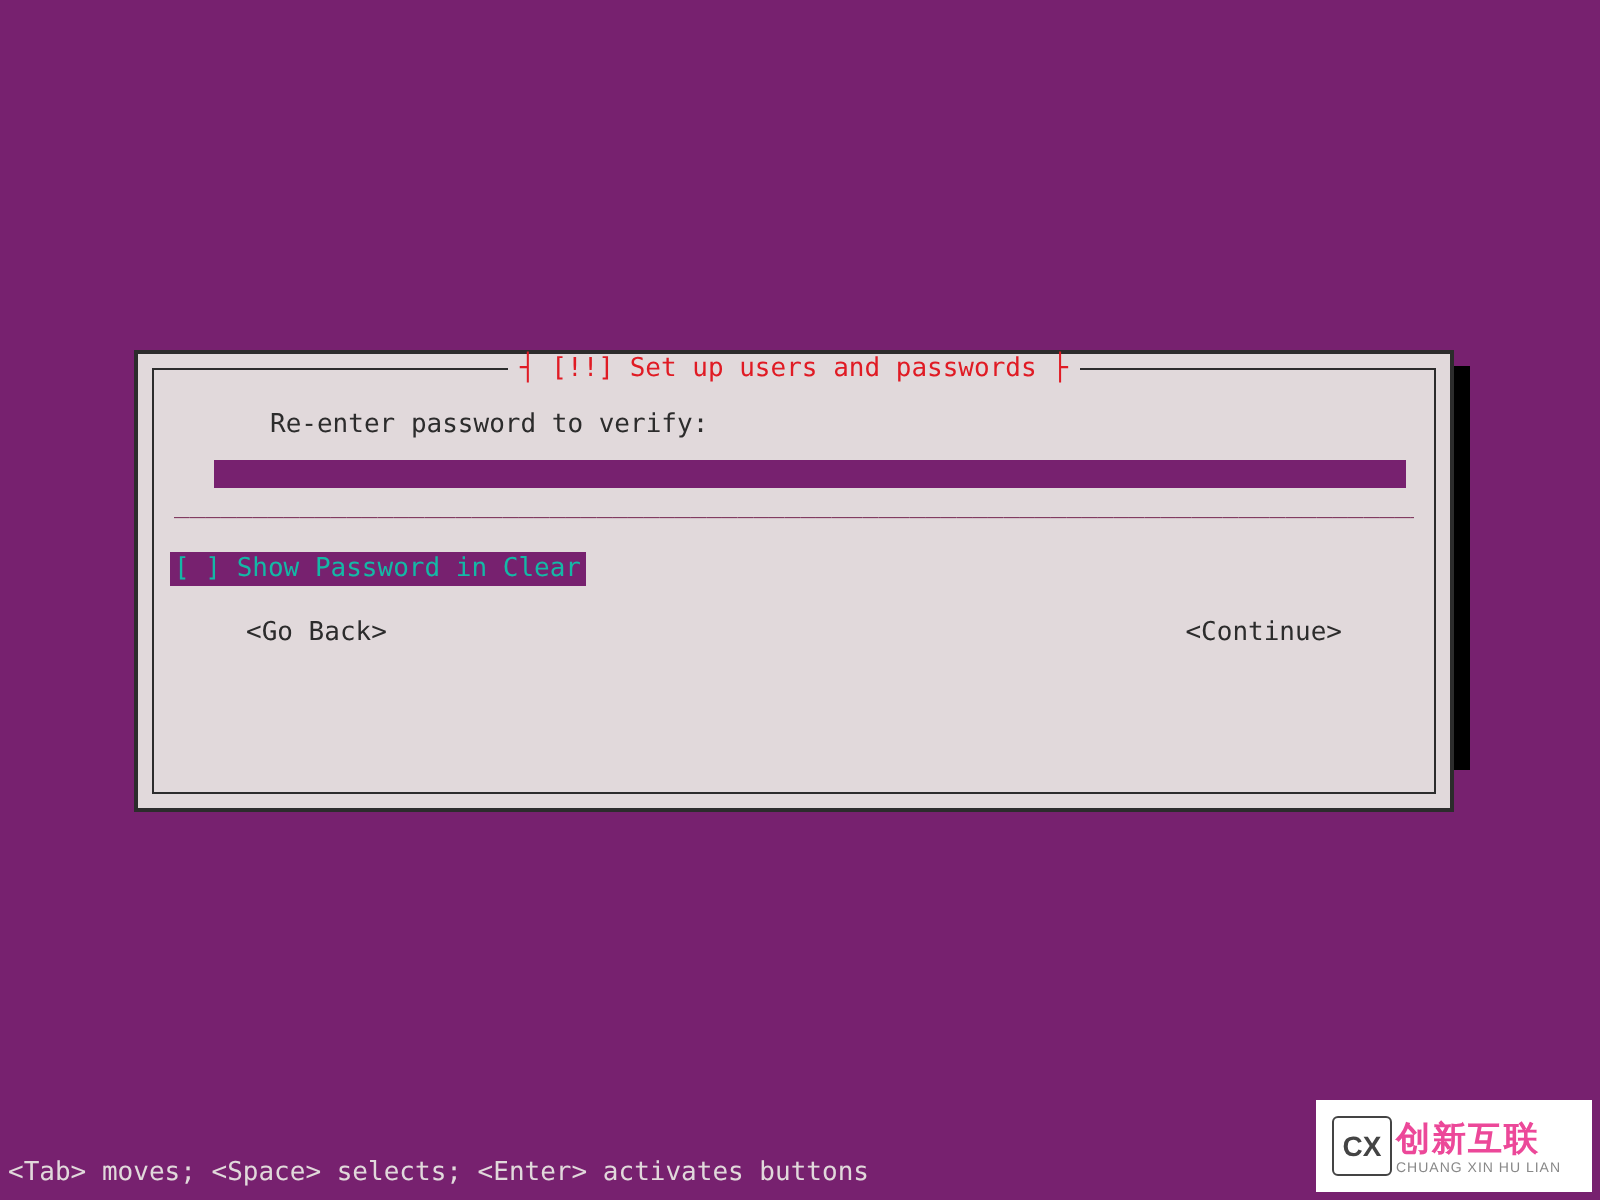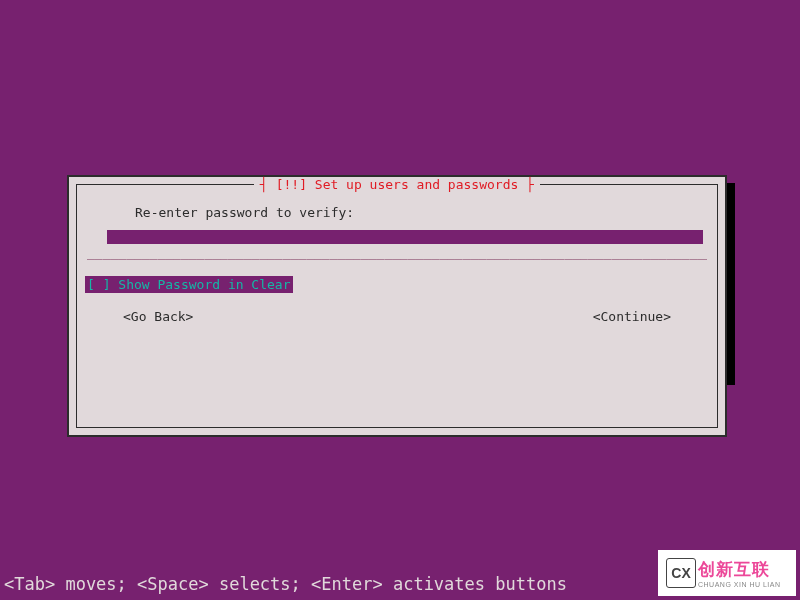--- a/index.html
+++ b/index.html
@@ -21,21 +21,21 @@
     top: 183px;
     width: 660px;
     height: 202px;
     background: #000;
   }
   .dialog {
     position: absolute;
     left: 67px;
     top: 175px;
     width: 660px;
-    height: 262px;
+    height: 231px;
     background: #E1D9DB;
     border: 2px solid #2c2c2c;
   }
   .frame {
     position: absolute;
     left: 7px;
     right: 7px;
     top: 7px;
     bottom: 7px;
     border: 1px solid #2c2c2c;
@@ -104,21 +104,21 @@
     gap: 16px;
   }
   .btn { cursor: pointer; }
   .statusbar {
     position: absolute;
     left: 0;
     bottom: 0;
     width: 100%;
     color: #E1D9DB;
     padding: 4px 12px 6px 4px;
-    font-size: 17px;
+    font-size: 13px;
   }
   .watermark {
     position: absolute;
     right: 4px;
     bottom: 4px;
     width: 138px;
     height: 46px;
     background: #fff;
     display: flex;
     align-items: center;

